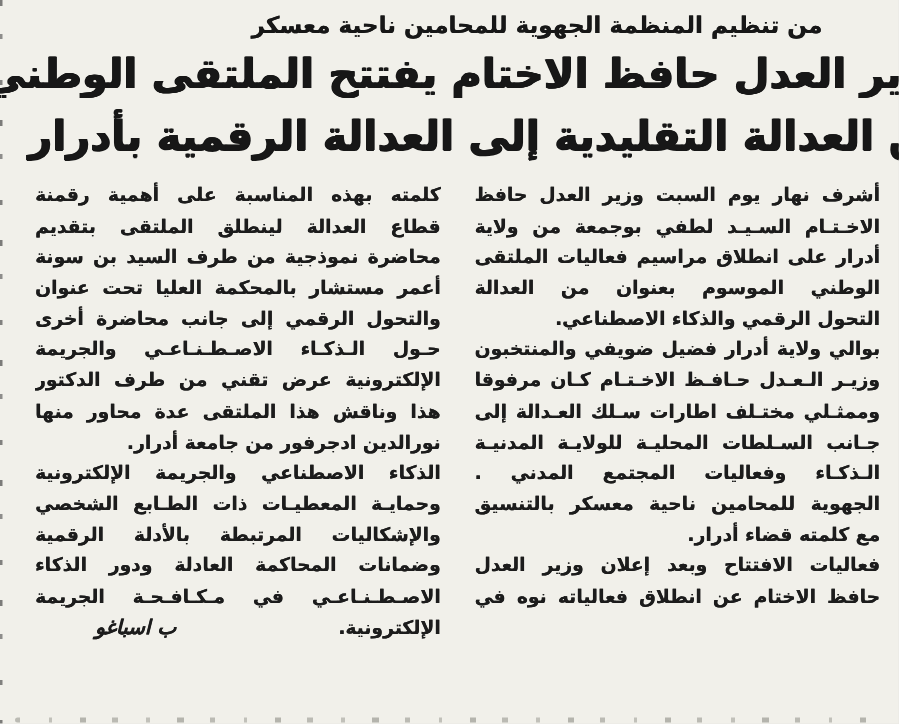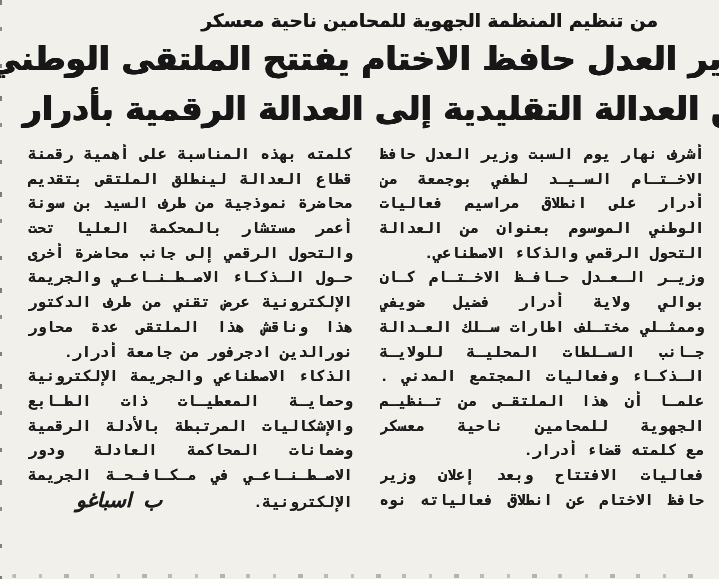--- a/index.html
+++ b/index.html
@@ -51,39 +51,39 @@
     letter-spacing:-0.3px;
   }
   .headline.second{margin-top:1px;}
   .body-cols{
     direction:rtl;
     display:flex;gap:27px;
     padding:0 15px 0 28px;
     margin-top:11px;
     color:var(--body-ink);
   }
-  .col{flex:1 1 0;min-width:0;font-family:Liberation Mono, monospace;}
+  .col{flex:1 1 0;min-width:0;}
   .bline{
     font-size:15px;font-weight:bold;
     line-height:24.7px;height:24.7px;overflow:hidden;
     text-align:right;
     text-shadow:0.2px 0 0 currentColor;
     white-space:nowrap;
   }
   .bline.just{
     white-space:normal;
     text-align:justify;
     text-align-last:justify;
   }
   .bline.tailline{
     display:flex;justify-content:space-between;align-items:baseline;
     white-space:nowrap;
   }
   .byline{
-    font-style:italic;font-weight:bold;font-size:20px;
+    font-style:italic;font-weight:bold;font-size:16px;
     text-shadow:0.3px 0 0 currentColor;
     padding-left:48px;
   }
 </style>
 </head>
 <body>
 
 <div class="page">
   <div class="edge-artifact"></div>
 
@@ -93,26 +93,25 @@
     <div class="headline second">من العدالة التقليدية إلى العدالة الرقمية بأدرار</div>
   </div>
 
   <div class="body-cols">
     <div class="col">
         <div class="bline just">أشرف نهار يوم السبت وزير العدل حافظ</div>
         <div class="bline just">الاخـتـام السـيـد لطفي بوجمعة من ولاية</div>
         <div class="bline just">أدرار على انطلاق مراسيم فعاليات الملتقى</div>
         <div class="bline just">الوطني الموسوم بعنوان من العدالة التقليدية</div>
         <div class="bline">التحول الرقمي والذكاء الاصطناعي.</div>
+        <div class="bline just">بوالي ولاية أدرار فضيل ضويفي والمنتخبون</div>
         <div class="bline just">وزيـر الـعـدل حـافـظ الاخـتـام كـان مرفوقا</div>
-        <div class="bline just">بوالي ولاية أدرار فضيل ضويفي والمنتخبون</div>
         <div class="bline just">وممثـلي مختـلف اطارات سـلك العـدالة إلى</div>
         <div class="bline just">جـانب السـلطات المحليـة للولايـة المدنيـة</div>
         <div class="bline just">الـذكـاء وفعاليات المجتمع المدني .</div>
-        <div class="bline just">علمـا أن هذا الملتقـى من تـنظيـم المنظمة</div>
         <div class="bline just">الجهوية للمحامين ناحية معسكر بالتنسيق</div>
         <div class="bline">مع كلمته قضاء أدرار.</div>
         <div class="bline just">فعاليات الافتتاح وبعد إعلان وزير العدل</div>
         <div class="bline just">حافظ الاختام عن انطلاق فعالياته نوه في</div>
       </div>
     <div class="col">
         <div class="bline just">كلمته بهذه المناسبة على أهمية رقمنة</div>
         <div class="bline just">قطاع العدالة لينطلق الملتقى بتقديم</div>
         <div class="bline just">محاضرة نموذجية من طرف السيد بن سونة</div>
         <div class="bline just">أعمر مستشار بالمحكمة العليا تحت عنوان</div>

